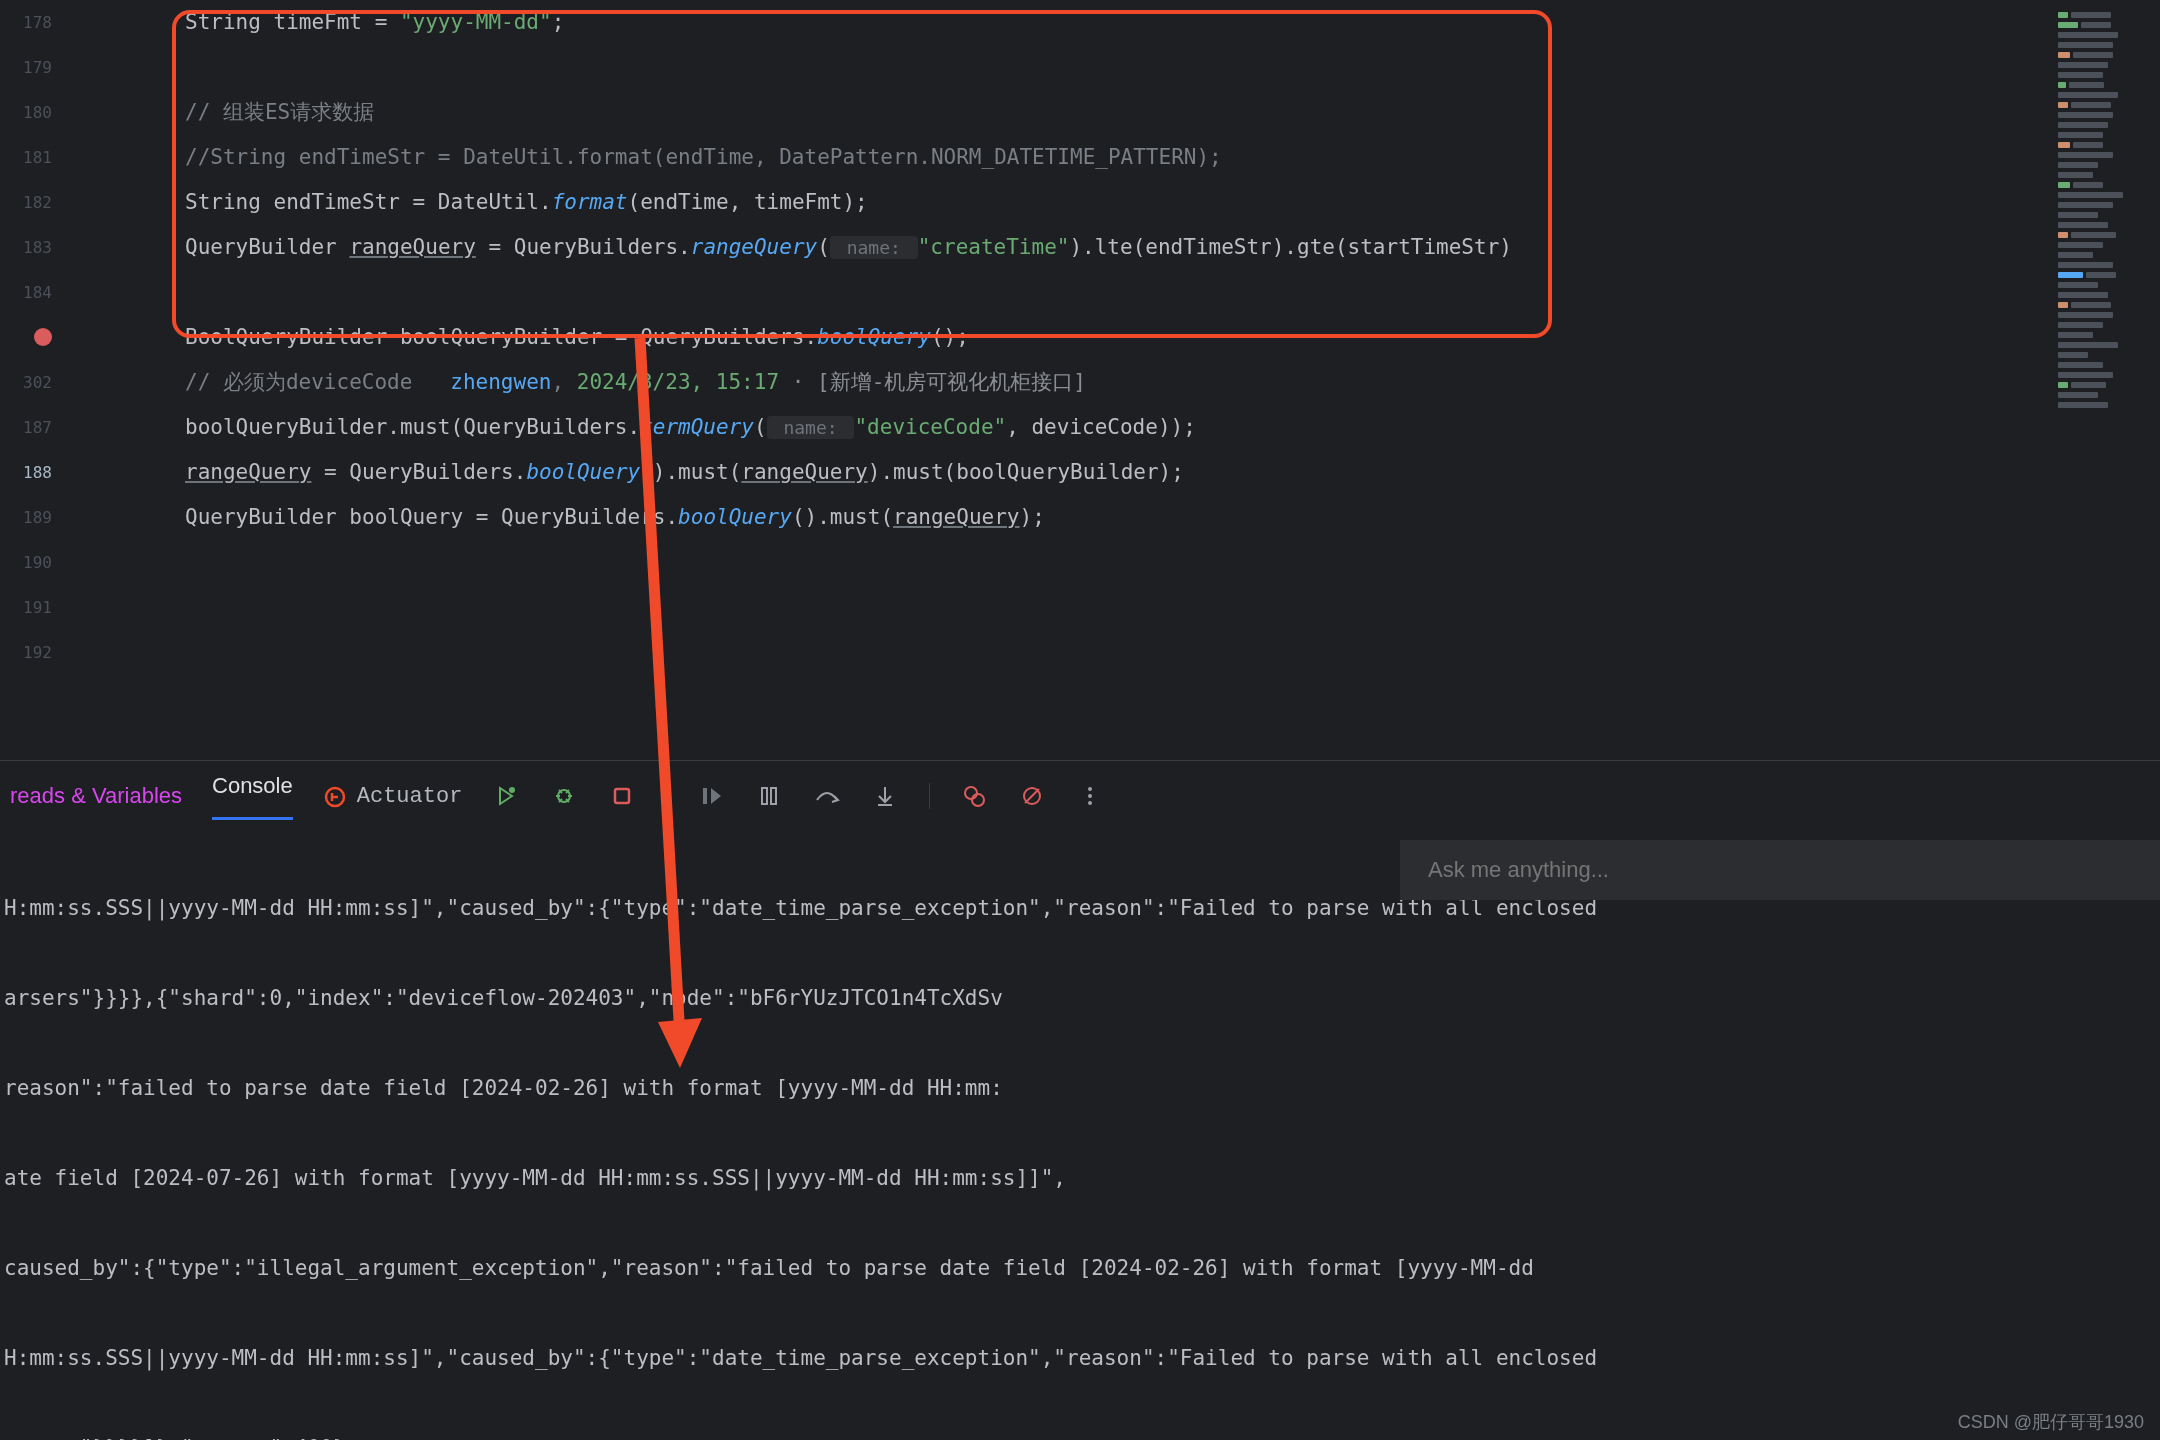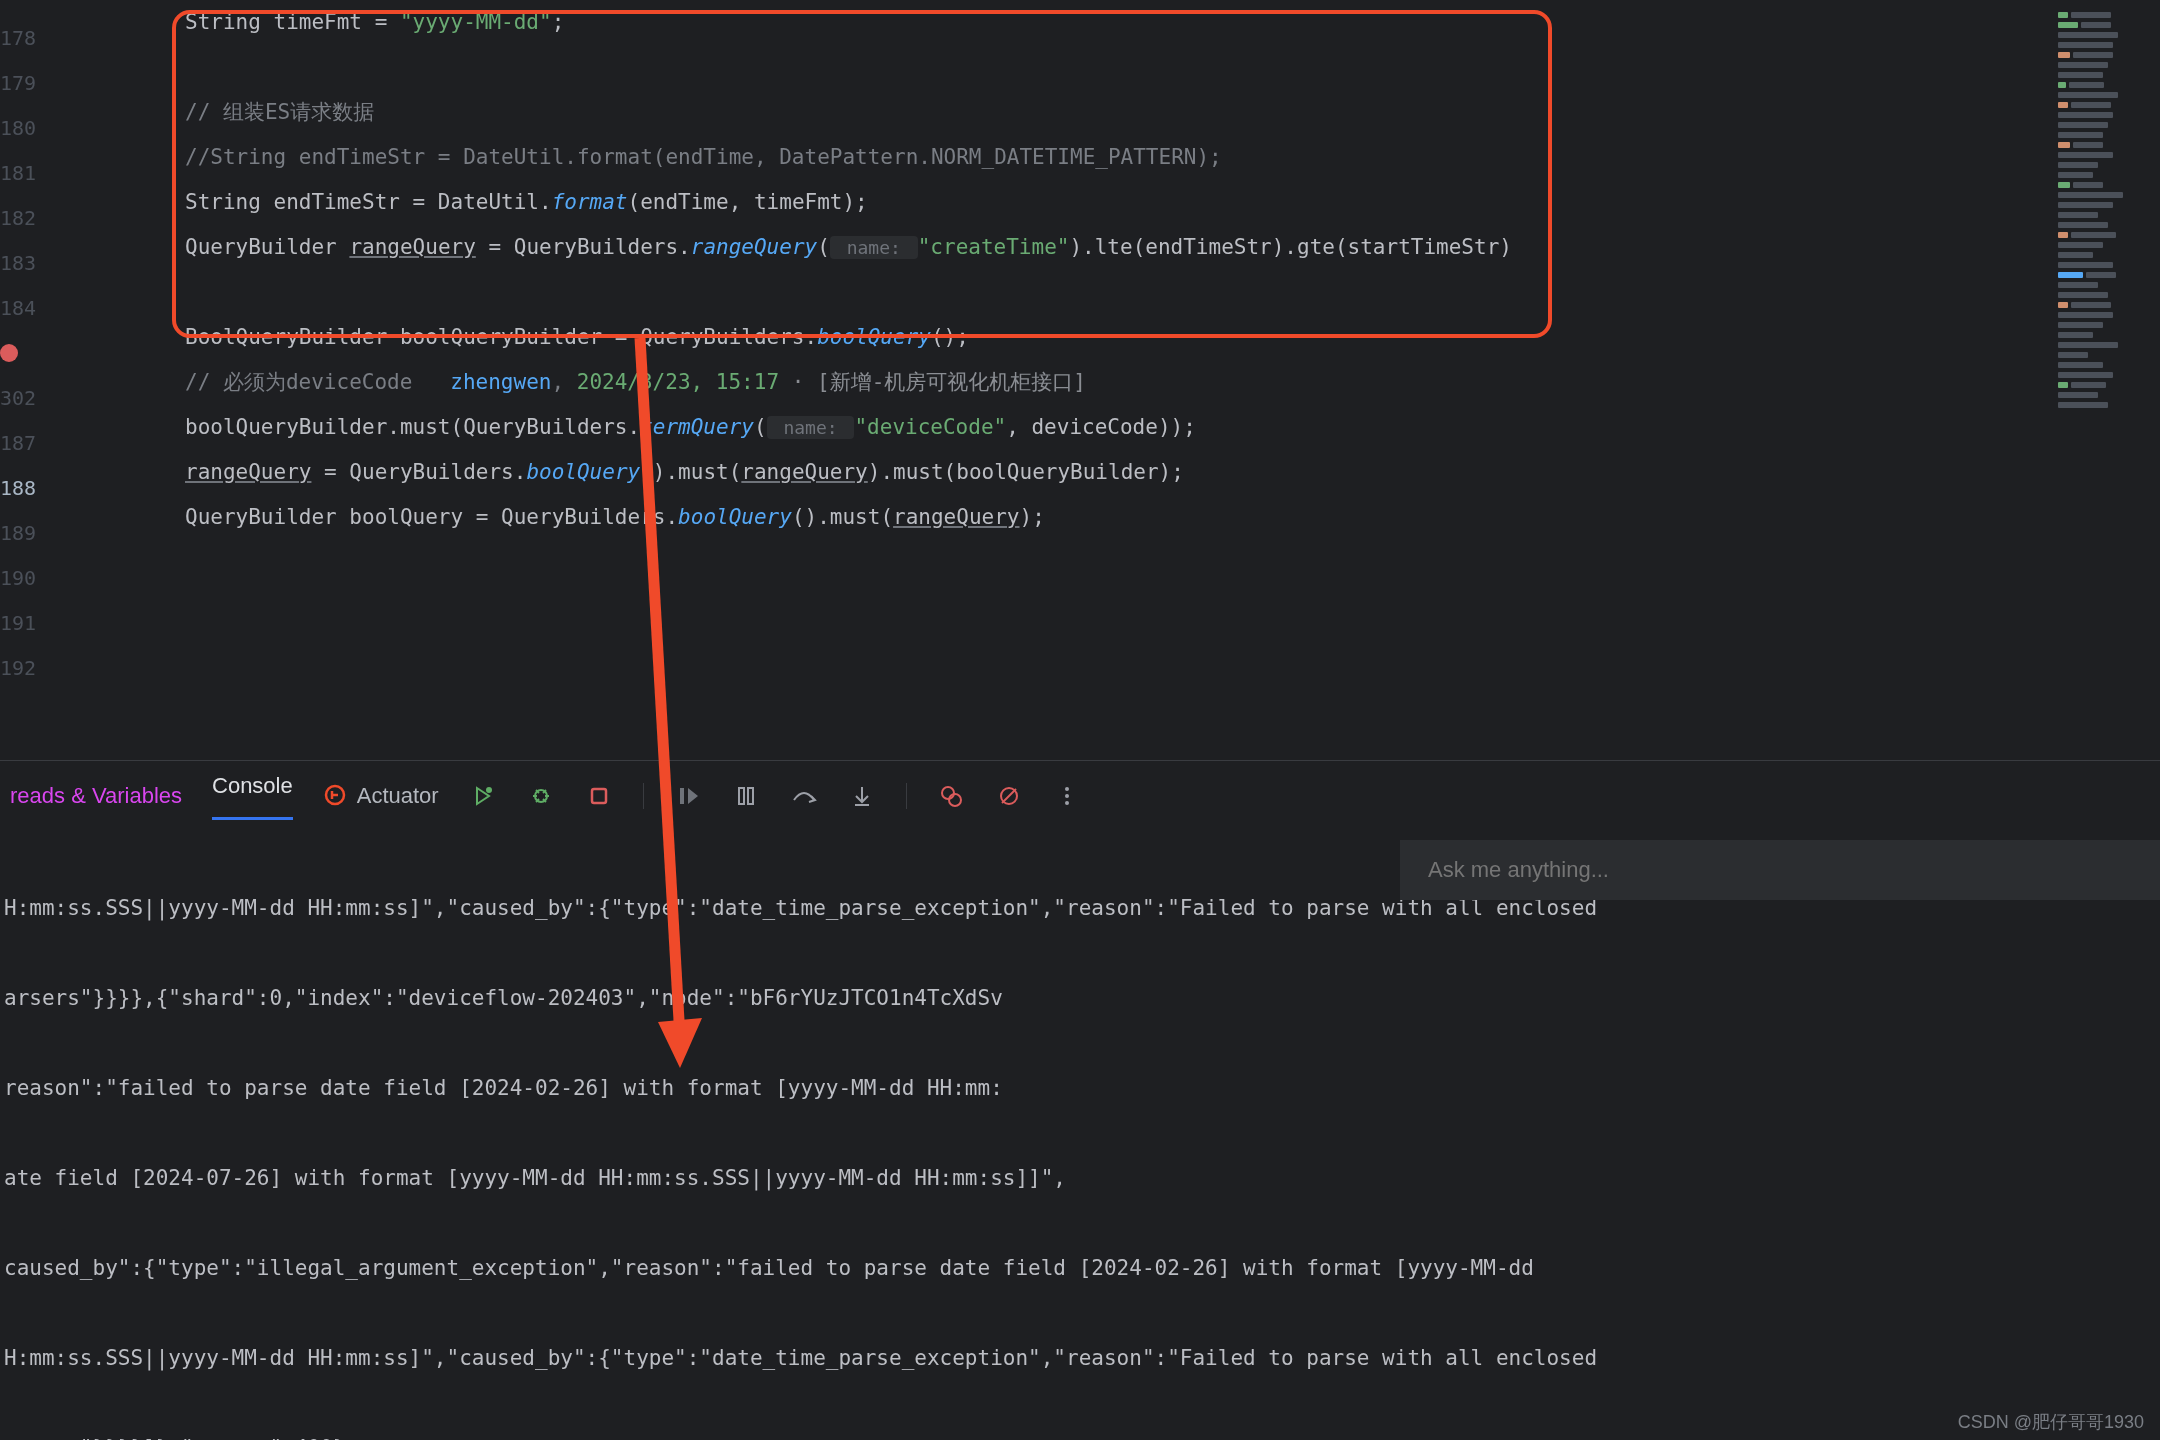--- a/index.html
+++ b/index.html
@@ -15,25 +15,26 @@
   }
   .editor {
     display: flex;
     height: 760px;
     background: #1e1f22;
   }
   .gutter {
     width: 70px;
     background: #1e1f22;
     color: #4b5059;
+    text-align: right;
     padding-right: 18px;
     user-select: none;
-    font-size: 20px;
+    font-size: 16px;
     line-height: 45px;
-    padding-top: 16px;
+    padding-top: 0;
   }
   .gutter .ln { height: 45px; }
   .gutter .current { color: #a9b7c6; }
   .gutter .bp {
     display:inline-block;
     width:18px;height:18px;
     background:#db5c5c;border-radius:50%;
     vertical-align:middle;
     position:relative; top:-2px;
   }
@@ -100,21 +101,21 @@
   .toolbar {
     display:flex; align-items:center; gap:30px;
     padding:16px 10px;
     height:70px;
     font-family:-apple-system,'Segoe UI',sans-serif;
     font-size:22px;
     color:#b4b8bf;
   }
   .tab { color:#d946ef; cursor:pointer; }
   .tab.active { color:#dfe1e5; border-bottom:3px solid #3574f0; padding-bottom:18px; }
-  .actuator { display:flex; align-items:flex-start; gap:10px; color:#b4b8bf;}
+  .actuator { display:flex; align-items:flex-end; gap:10px; color:#b4b8bf;font-family:Liberation Mono, monospace;}
   .icon-btn {
     width:28px; height:28px; display:flex; align-items:center; justify-content:center;
     color:#b4b8bf; cursor:pointer;
   }
   .sep { width:1px; height:26px; background:#393b40; }
 
   .console {
     padding:10px 4px;
     font-size:21px;
     line-height:45px;

